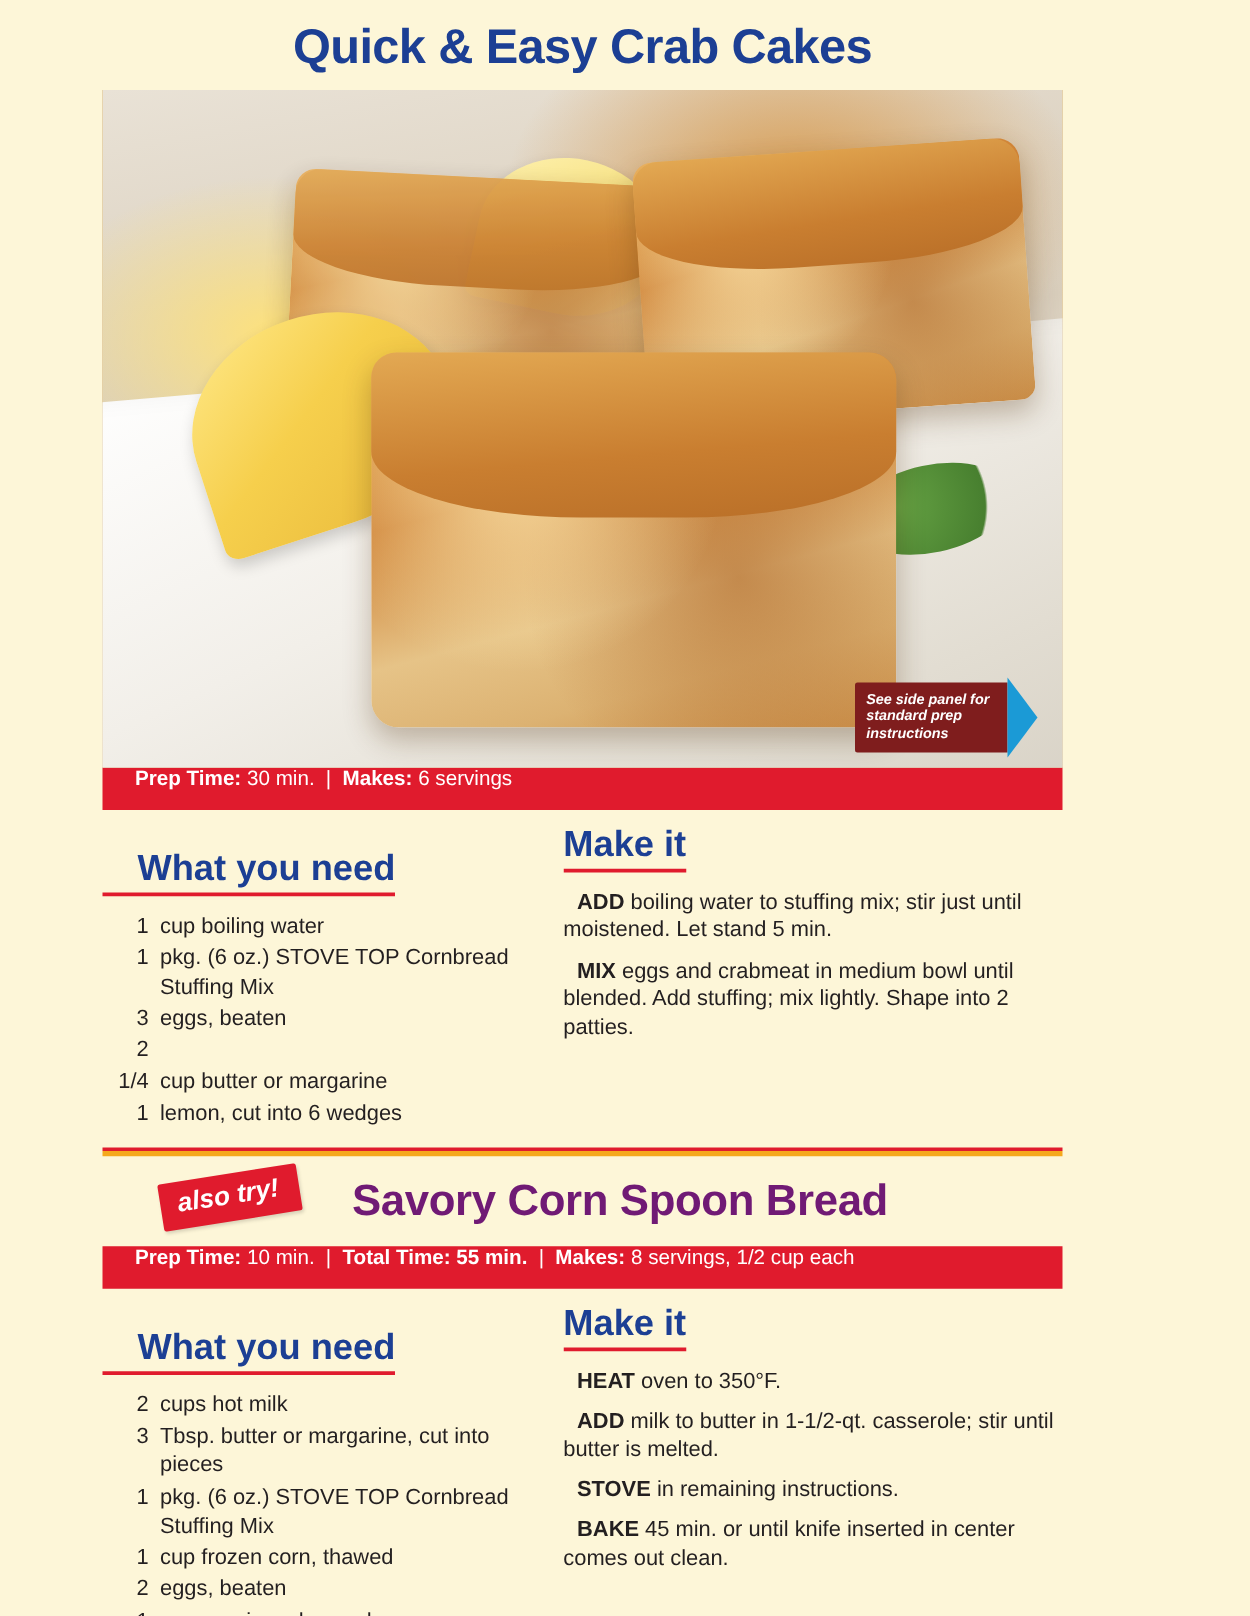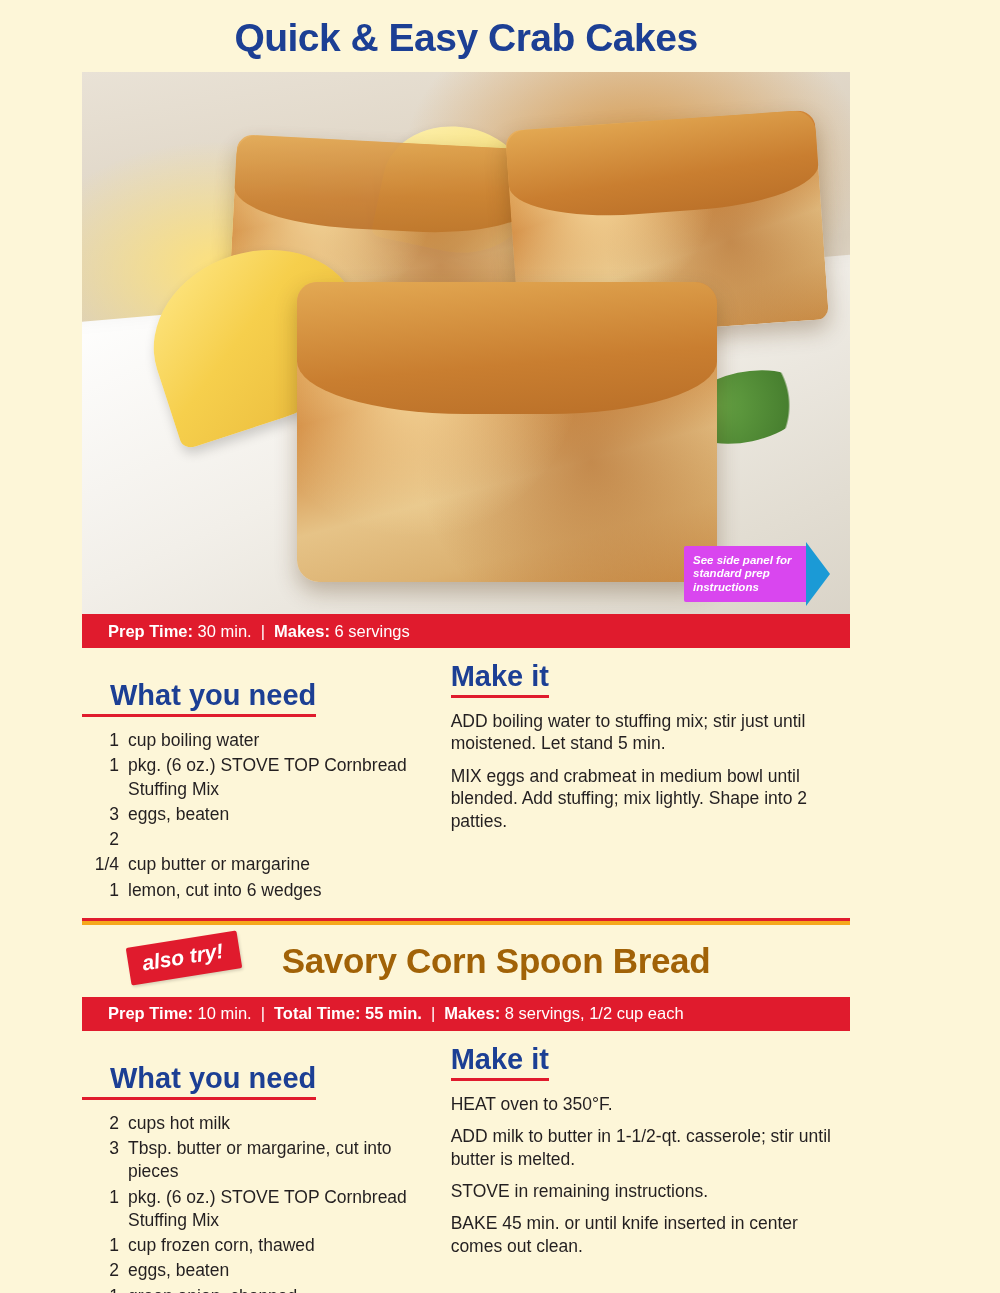--- a/index.html
+++ b/index.html
@@ -104,21 +104,21 @@
   .side-flag {
     position: absolute;
     right: 16px;
     bottom: 8px;
     width: 150px;
     height: 64px;
     display: flex;
     align-items: center;
   }
   .side-flag .body {
-    background: #d946ef;
+    background: #7f1d1d;
     color: #ffffff;
     font-size: 11.5px;
     font-style: italic;
     font-weight: bold;
     line-height: 1.18;
     padding: 8px 6px 8px 9px;
     width: 122px;
     box-sizing: border-box;
     border-radius: 2px 0 0 2px;
   }
@@ -129,21 +129,21 @@
     border-left: 24px solid #1b9ad6;
   }
 
   
   .redbar {
     background: #e01b2d;
     color: #ffffff;
     margin: 0 82px;
     height: 34px;
     display: flex;
-    align-items: center;
+    align-items: flex-start;
     font-size: 16.5px;
     padding-left: 26px;
     box-sizing: border-box;
   }
   .redbar b { font-weight: bold; }
   .redbar .sep { margin: 0 9px; }
 
   
   .cols {
     display: flex;
@@ -189,21 +189,21 @@
     flex: 0 0 46px;
     text-align: right;
     padding-right: 9px;
     box-sizing: border-box;
   }
   ul.ingredients .txt { flex: 1; }
   .ing-indent2 { padding-left: 10px; }
 
   .steps { color: #231f20; font-size: 17.5px; line-height: 1.28; }
   .steps p { margin: 0 0 10px 0; }
-  .steps b { font-weight: normal; color: #231f20; }
+  .steps b { font-weight: bold; color: #231f20; margin-left: 11px; }
 
   
   .divider {
     margin: 14px 82px 0 82px;
     height: 7px;
     background: linear-gradient(to bottom, #e01b2d 0 3px, #f5a81c 3px 7px);
   }
 
   
   .title-2-wrap {
@@ -224,21 +224,21 @@
     font-weight: bold;
     font-style: italic;
     padding: 6px 16px 8px 14px;
     transform: rotate(-9deg);
     border-radius: 2px;
     box-shadow: 1px 2px 3px rgba(0,0,0,0.15);
   }
   .title-2 {
     font-size: 35px;
     font-weight: bold;
-    color: #a16207;
+    color: #701a75;
     letter-spacing: -0.3px;
     padding-left: 60px;
   }
 </style>
 </head>
 <body>
 
 <div class="page">
 
   <div class="title-1">Quick &amp; Easy Crab Cakes</div>

